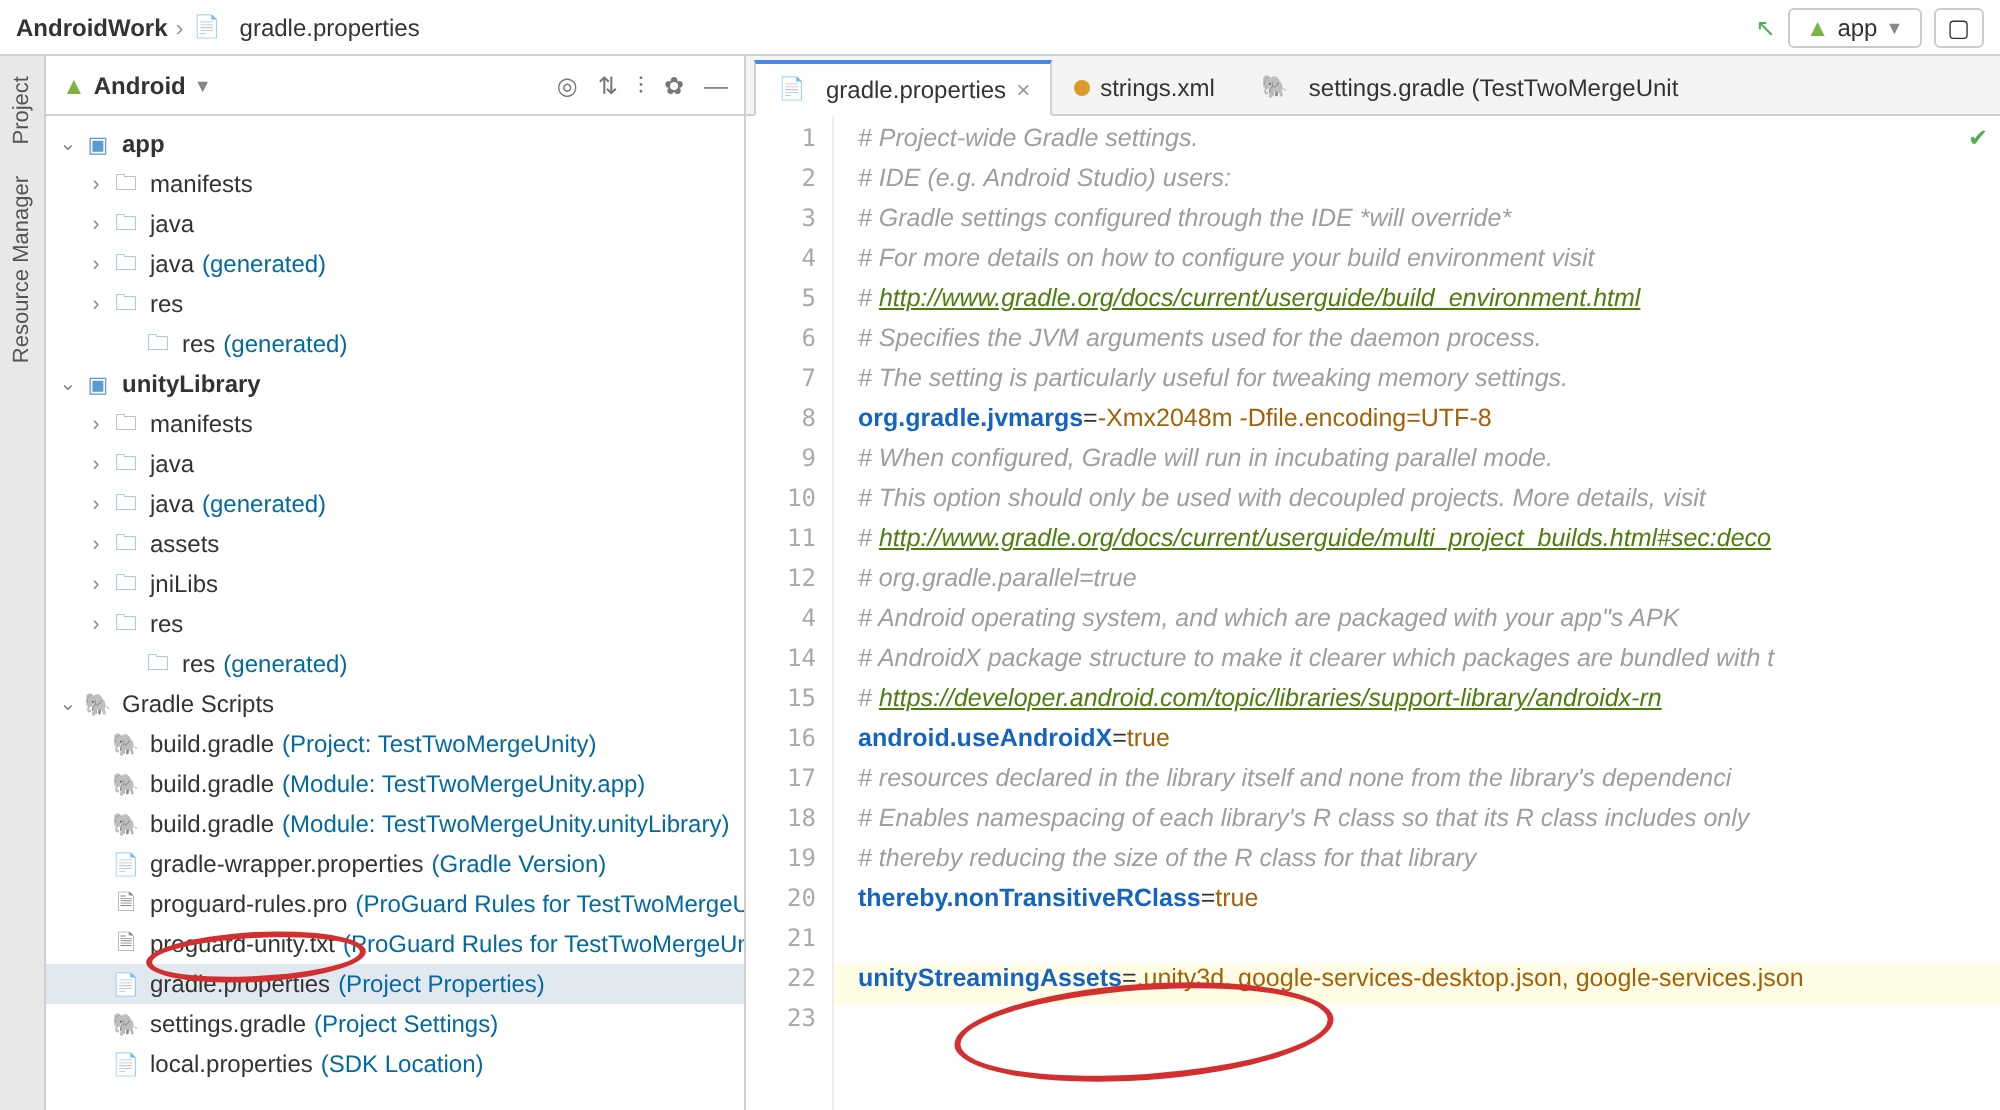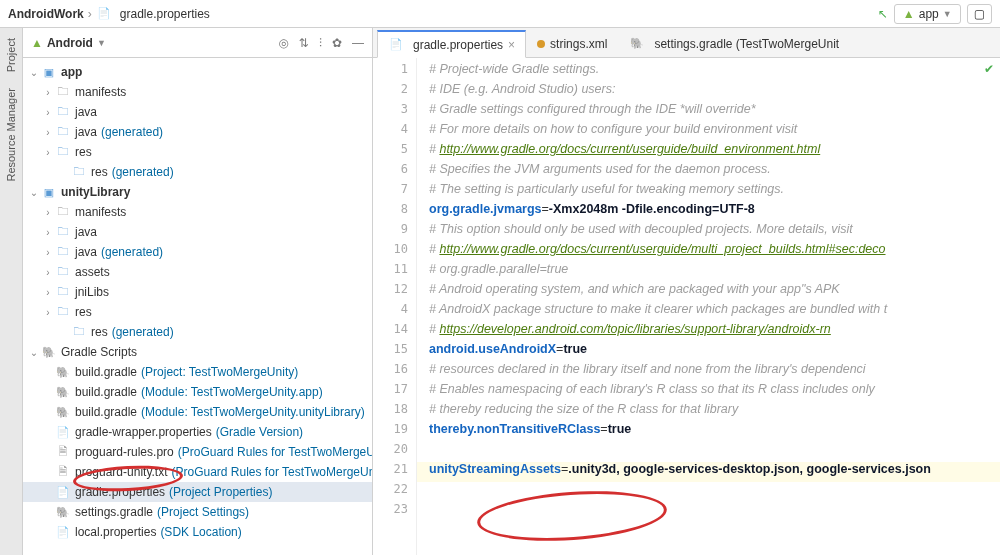--- a/index.html
+++ b/index.html
@@ -44,21 +44,21 @@
 .editor-body { flex:1; display:flex; overflow:hidden; background:#fff; position:relative; }
 .gutter { width:44px; background:#fff; border-right:1px solid #eee; padding-top:4px; }
 .gutter-line { height:20px; text-align:right; padding-right:8px; color:#aaa; font-family:Consolas,monospace; font-size:12px; }
 .code { flex:1; padding-top:4px; font-family:Consolas,monospace; font-size:12.5px; overflow:hidden; position:relative; }
 .code-line { height:20px; display:flex; white-space:pre; padding-left:12px; }
 .code-line.highlight { background:#fffce6; }
 .c-comment { color:#9e9e9e; font-style:italic; }
 .c-link { color:#4d7c0f; font-style:italic; text-decoration:underline; }
 .c-key { color:#1565c0; font-weight:600; }
 .c-equals { color:#333; }
-.c-value { color:#0f172a; font-weight:700; }
+.c-value { color:#a16207; font-weight:400; }
 .check-mark { position:absolute; top:4px; right:6px; color:#4caf50; font-size:12px; }
 .red-circle { position:absolute; border:3px solid #d32f2f; border-radius:50%; pointer-events:none; }
 .red-circle-1 { left:50px; top:408px; width:110px; height:25px; transform:rotate(-3deg); }
 .red-circle-2 { width:190px; height:48px; transform:rotate(-4deg); }
 </style>
 </head>
 <body>
 
 <div class="top-bar">
   <div class="breadcrumb">
@@ -288,20 +288,21 @@
         <span class="check-mark">✔</span>
         <div class="red-circle red-circle-2" style="left:60px; top:434px;"></div>
       <div class="code-line"><span class="c-comment"># Project-wide Gradle settings.</span></div>
           <div class="code-line"><span class="c-comment"># IDE (e.g. Android Studio) users:</span></div>
           <div class="code-line"><span class="c-comment"># Gradle settings configured through the IDE *will override*</span></div>
           <div class="code-line"><span class="c-comment"># For more details on how to configure your build environment visit</span></div>
           <div class="code-line"><span class="c-comment"># </span><span class="c-link">http://www.gradle.org/docs/current/userguide/build_environment.html</span></div>
           <div class="code-line"><span class="c-comment"># Specifies the JVM arguments used for the daemon process.</span></div>
           <div class="code-line"><span class="c-comment"># The setting is particularly useful for tweaking memory settings.</span></div>
           <div class="code-line"><span class="c-key">org.gradle.jvmargs</span><span class="c-equals">=</span><span class="c-value">-Xmx2048m -Dfile.encoding=UTF-8</span></div>
+          <div class="code-line"><span class="c-comment"># When configured, Gradle will run in incubating parallel mode.</span></div>
           <div class="code-line"><span class="c-comment"># This option should only be used with decoupled projects. More details, visit</span></div>
           <div class="code-line"><span class="c-comment"># </span><span class="c-link">http://www.gradle.org/docs/current/userguide/multi_project_builds.html#sec:deco</span></div>
           <div class="code-line"><span class="c-comment"># org.gradle.parallel=true</span></div>
           <div class="code-line"><span class="c-comment"># Android operating system, and which are packaged with your app"s APK</span></div>
           <div class="code-line"><span class="c-comment"># AndroidX package structure to make it clearer which packages are bundled with t</span></div>
           <div class="code-line"><span class="c-comment"># </span><span class="c-link">https://developer.android.com/topic/libraries/support-library/androidx-rn</span></div>
           <div class="code-line"><span class="c-key">android.useAndroidX</span><span class="c-equals">=</span><span class="c-value">true</span></div>
           <div class="code-line"><span class="c-comment"># resources declared in the library itself and none from the library's dependenci</span></div>
           <div class="code-line"><span class="c-comment"># Enables namespacing of each library's R class so that its R class includes only</span></div>
           <div class="code-line"><span class="c-comment"># thereby reducing the size of the R class for that library</span></div>

